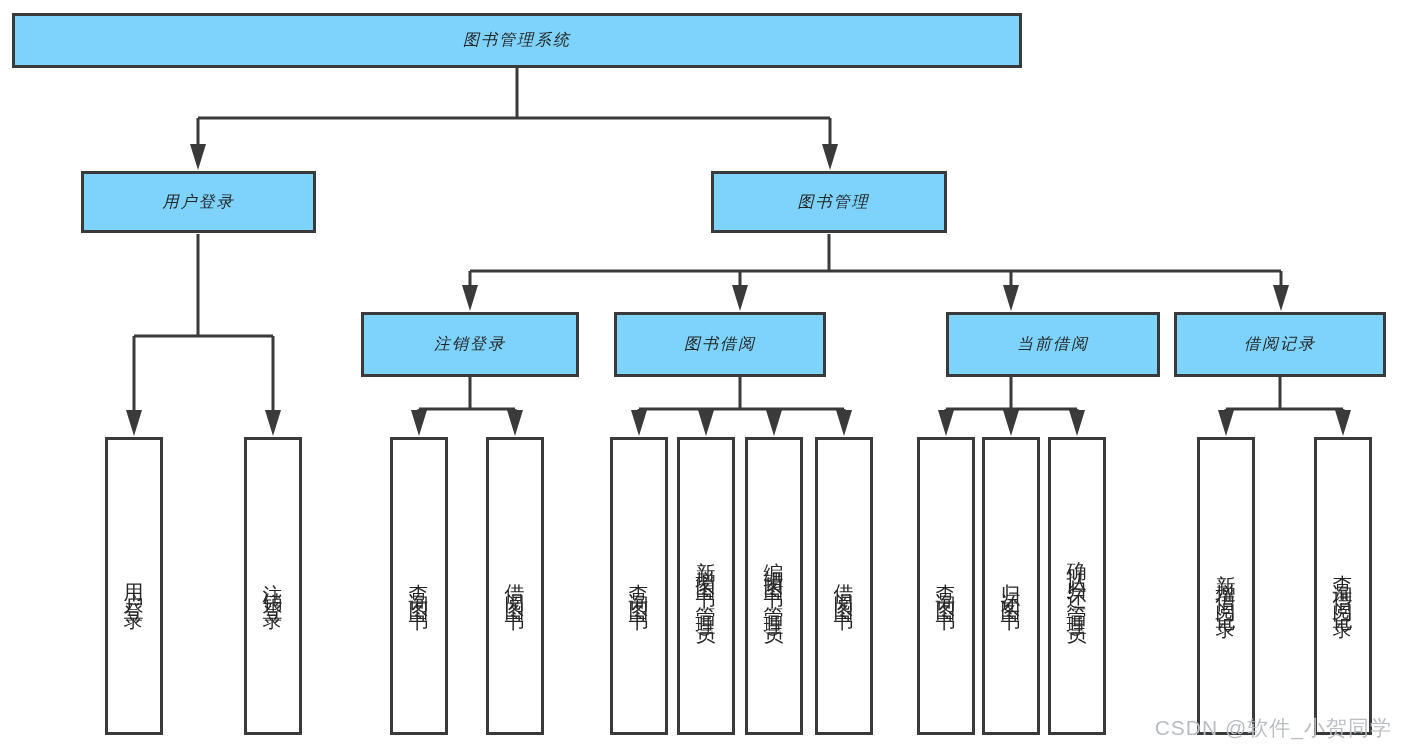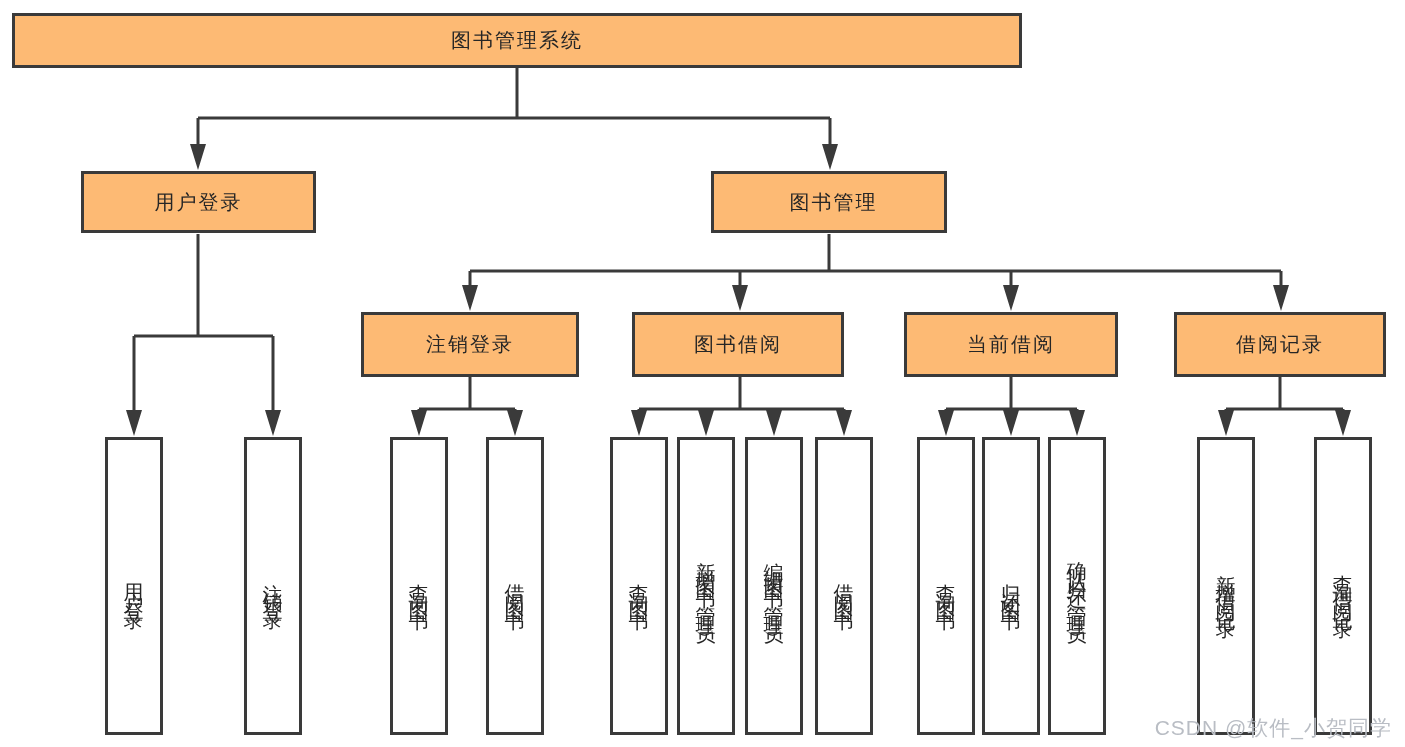--- a/index.html
+++ b/index.html
@@ -16,24 +16,25 @@
     background:var(--paper);
     overflow:hidden;
   }
   .connectors{position:absolute;left:0;top:0;width:1405px;height:747px;}
   .connectors .wire{stroke:var(--line);stroke-width:3;fill:none;}
   .connectors .head{fill:var(--line);stroke:none;}
   .hbox{
     position:absolute;
     box-sizing:border-box;
     border:3px solid var(--line);
-    background:#fdba74;
+    background:#7dd3fc;
     display:flex;align-items:center;justify-content:center;
-    font-size:20px;letter-spacing:2px;color:var(--ink);
+    font-size:16px;letter-spacing:2px;color:var(--ink);
     white-space:nowrap;
+    font-style:italic;
   }
   .vbox{
     position:absolute;top:437px;width:58px;height:298px;
     box-sizing:border-box;
     border:3px solid var(--line);
     background:#fff;
     display:flex;align-items:center;justify-content:center;
     overflow:hidden;
   }
   .vbox span{
@@ -95,24 +96,24 @@
   <div class="hbox" style="left:81px;top:171px;width:235px;height:62px;">
     <span>用户登录</span>
   </div>
   <div class="hbox" style="left:711px;top:171px;width:236px;height:62px;padding-left:9px;">
     <span>图书管理</span>
   </div>
 
   <div class="hbox" style="left:361px;top:312px;width:218px;height:65px;">
     <span>注销登录</span>
   </div>
-  <div class="hbox" style="left:632px;top:312px;width:212px;height:65px;">
+  <div class="hbox" style="left:614px;top:312px;width:212px;height:65px;">
     <span>图书借阅</span>
   </div>
-  <div class="hbox" style="left:904px;top:312px;width:214px;height:65px;">
+  <div class="hbox" style="left:946px;top:312px;width:214px;height:65px;">
     <span>当前借阅</span>
   </div>
   <div class="hbox" style="left:1174px;top:312px;width:212px;height:65px;justify-content:center;">
     <span>借阅记录</span>
   </div>
 
   <div class="vbox" style="left:105px;">
     <span>用户登录</span>
   </div>
   <div class="vbox" style="left:244px;">

